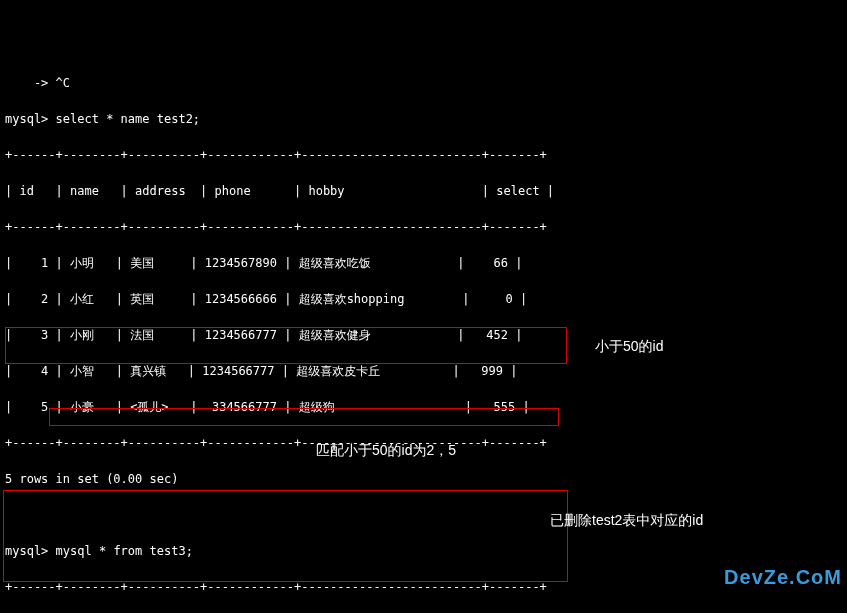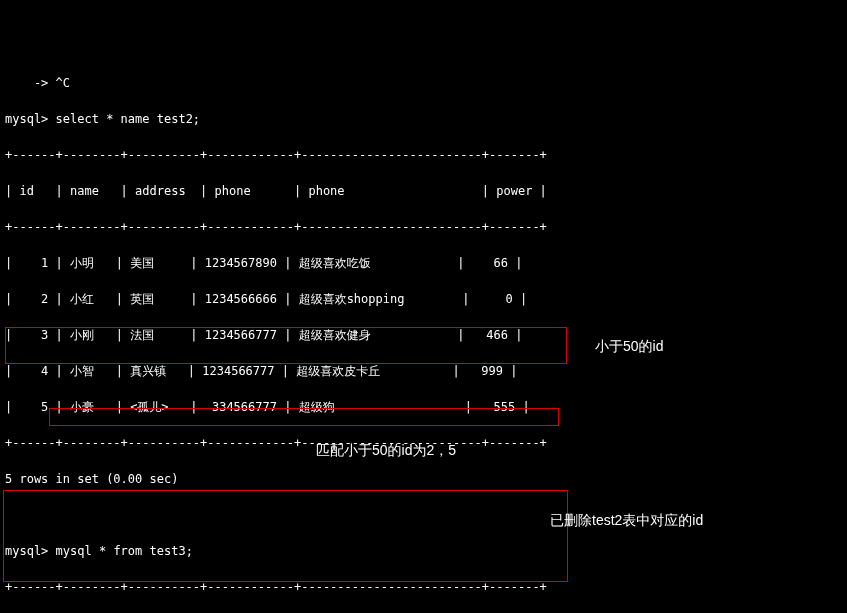--- a/index.html
+++ b/index.html
@@ -50,25 +50,25 @@
     }
   </style>
 </head>
 <body>
 
 
 
 <span class="line">    -&gt; ^C</span>
 <span class="line"><span>mysql&gt;</span><span> select * name test2;</span></span>
 <span class="line">+------+--------+----------+------------+-------------------------+-------+</span>
-<span class="line">| id   | name   | address  | phone      | phone                   | power |</span>
+<span class="line">| id   | name   | address  | phone      | hobby                   | select |</span>
 <span class="line">+------+--------+----------+------------+-------------------------+-------+</span>
 <span class="line table-row">|    1 | 小明   | 美国     | 1234567890 | 超级喜欢吃饭            |    66 |</span>
 <span class="line table-row">|    2 | 小红   | 英国     | 1234566666 | 超级喜欢shopping        |     0 |</span>
-<span class="line table-row">|    3 | 小刚   | 法国     | 1234566777 | 超级喜欢健身            |   466 |</span>
+<span class="line table-row">|    3 | 小刚   | 法国     | 1234566777 | 超级喜欢健身            |   452 |</span>
 <span class="line table-row">|    4 | 小智   | 真兴镇   | 1234566777 | 超级喜欢皮卡丘          |   999 |</span>
 <span class="line table-row">|    5 | 小豪   | &lt;孤儿&gt;   |  334566777 | 超级狗                  |   555 |</span>
 <span class="line">+------+--------+----------+------------+-------------------------+-------+</span>
 <span class="line">5 rows in set (0.00 sec)</span>
 <span class="line"> </span>
 <span class="line"><span>mysql&gt;</span><span> mysql * from test3;</span></span>
 <span class="line">+------+--------+----------+------------+-------------------------+-------+</span>
 
 
 
@@ -94,16 +94,17 @@
 <div class="red-box" style="left:5px; top:327px; width:562px; height:37px;"></div>
 <div class="red-label" style="left:595px; top:336px;">小于50的id</div>
 
 <div class="red-box" style="left:49px; top:408px; width:510px; height:18px;"></div>
 <div class="red-label" style="left:316px; top:440px;">匹配小于50的id为2，5</div>
 
 <div class="red-box" style="left:3px; top:490px; width:565px; height:92px;"></div>
 <div class="red-label" style="left:550px; top:510px;">已删除test2表中对应的id</div>
 
 <div class="watermark">
+  <div class="line2">DevZe.CoM</div>
 </div>
 
 
 
 
 </body></html>

